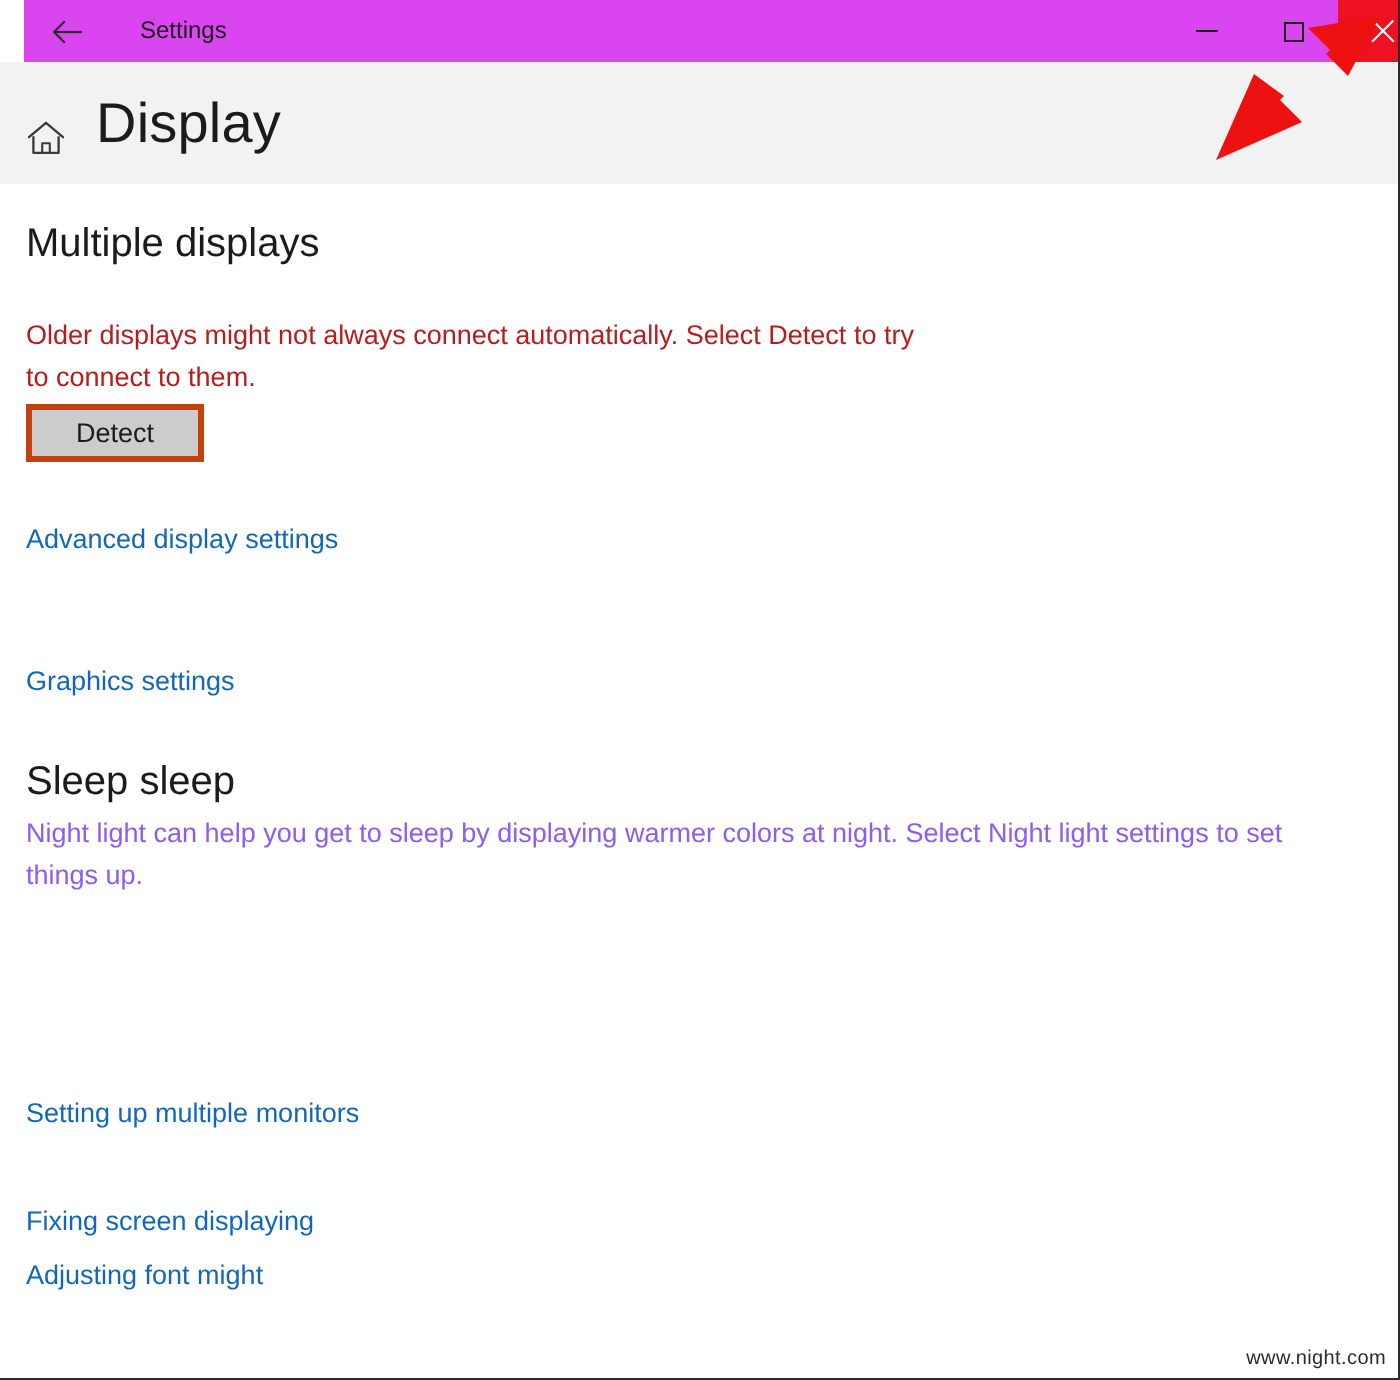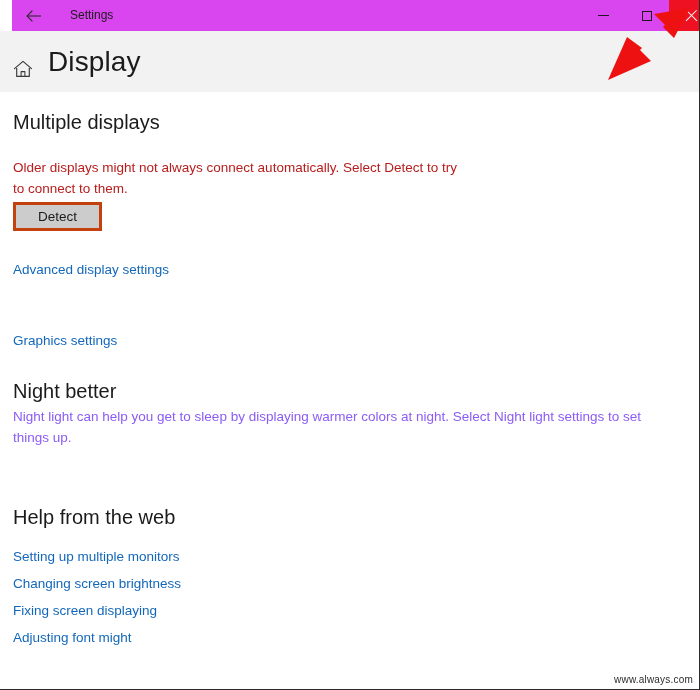--- a/index.html
+++ b/index.html
@@ -241,37 +241,35 @@
     <div class="section-heading" style="top:19px;">Multiple displays</div>
 
     <div class="body-text" style="top:65px; width:450px;">Older displays might not always connect automatically. Select Detect to try to connect to them.</div>
 
     <button class="detect-button">Detect</button>
 
     <a class="link" style="top:170px;text-align:right;">Advanced display settings</a>
 
     <a class="link" style="top:209px;margin-top:32px;">Graphics settings</a>
 
-    <div class="section-heading" style="top:288px;">Night better</div>
+    <div class="section-heading" style="top:288px;">Sleep sleep</div>
 
     <div class="body-text muted" style="top:314px; width:665px;">Night light can help you get to sleep by displaying warmer colors at night. Select Night light settings to set things up.</div>
 
-    <div class="section-heading" style="top:414px;">Help from the web</div>
 
     <a class="link" style="top:457px;">Setting up multiple monitors</a>
 
-    <a class="link" style="top:484px;">Changing screen brightness</a>
 
     <a class="link" style="top:511px;">Fixing screen displaying</a>
 
     <a class="link" style="top:538px;">Adjusting font might</a>
 
   </div>
 
   <div class="annotation-arrow">
     <svg width="100" height="88" viewBox="0 0 100 88" aria-hidden="true">
       <polygon points="92,8 56,14 67,25 44,48 29,37 10,80 53,61 42,50 65,27 76,38" fill="#ee1111"></polygon>
     </svg>
   </div>
 
-  <div class="watermark">www.always.com</div>
+  <div class="watermark">www.night.com</div>
 
 </div>
 
 </body></html>

